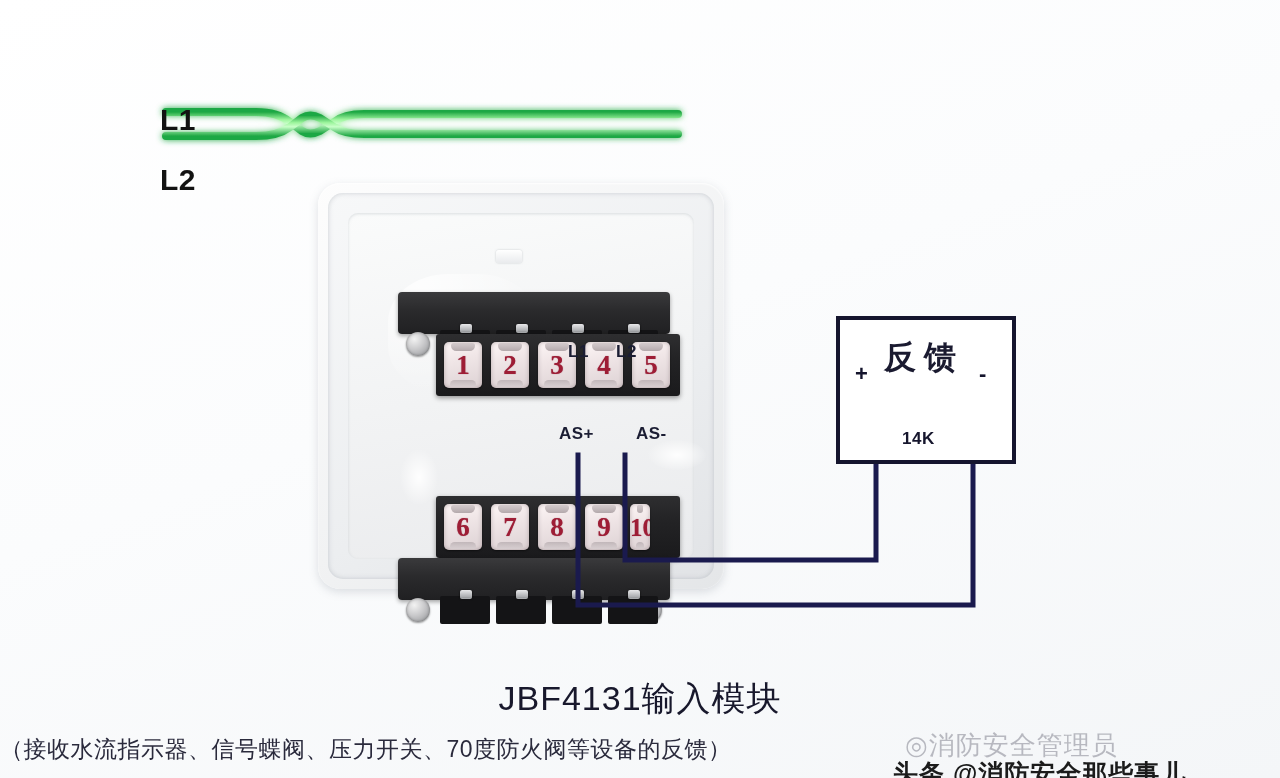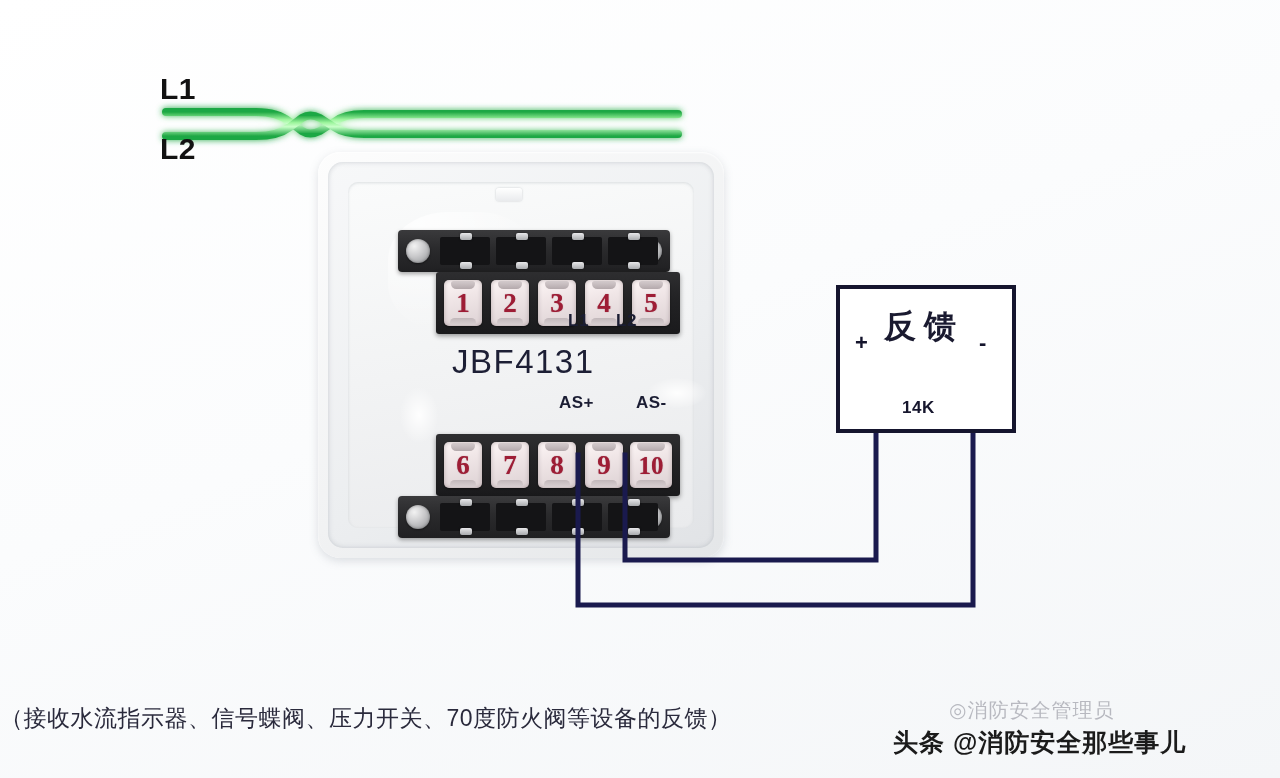--- a/index.html
+++ b/index.html
@@ -13,21 +13,21 @@
   }
   #stage {
     position: relative;
     width: 1280px;
     height: 778px;
     background: linear-gradient(160deg, #ffffff 0%, #fbfcfd 45%, #f4f6f8 100%);
     overflow: hidden;
   }
 
   
-  .abs { position: absolute; }
+  .abs { position: absolute; margin-top: 31px; }
 
   
   .wire-label {
     font-family: "Liberation Sans", "DejaVu Sans", sans-serif;
     font-weight: 700;
     color: #121212;
     letter-spacing: 0.5px;
     user-select: none;
   }
   .label-L1 { left: 160px; top: 72px; font-size: 30px; }
@@ -121,21 +121,21 @@
     left: 0; right: 0; top: 50%;
     transform: translateY(-50%);
     text-align: center;
     font-family: "Liberation Serif", "DejaVu Serif", serif;
     font-weight: 700;
     font-size: 27px;
     color: #9e1d35;
     text-shadow: 0 0 1px rgba(120,20,45,0.6);
     line-height: 1;
   }
-  .term.wide { width: 42px; }
+  .term.wide { width: 20px; }
   .term .screwtop {
     position: absolute;
     left: 7px; right: 7px; top: 1px; height: 8px;
     background: linear-gradient(180deg,#cfc6c8,#a89da0);
     border-radius: 3px 3px 6px 6px;
     opacity: 0.85;
   }
   .term .screwbot {
     position: absolute;
     left: 6px; right: 6px; bottom: 1px; height: 7px;
@@ -207,22 +207,22 @@
     left: 0; right: 0; top: 703px;
     text-align: left;
     font-size: 23px;
     color: #2a2a3c;
     font-family: "Liberation Sans", "DejaVu Sans", sans-serif;
     letter-spacing: 0.5px;
   }
 
   
   .wm-faint {
-    left: 949px; top: 697px;
-    font-size: 20px;
+    left: 905px; top: 697px;
+    font-size: 26px;
     color: rgba(40,40,60,0.30);
     font-family: "Liberation Sans", "DejaVu Sans", sans-serif;
     letter-spacing: 1px;
     white-space: nowrap;
   }
   .wm-main {
     left: 893px; top: 726px;
     font-size: 25px;
     font-weight: 700;
     color: #1b1b1b;
@@ -384,21 +384,20 @@
           <div class="abs rail-pin" style="left:174px; top:3px; width:12px; height:7px;"></div>
           <div class="abs rail-pin" style="left:174px; bottom:3px; width:12px; height:7px;"></div>
           <div class="abs rail-pin" style="left:230px; top:3px; width:12px; height:7px;"></div>
           <div class="abs rail-pin" style="left:230px; bottom:3px; width:12px; height:7px;"></div>
         </div>
 
       </div>
     </div>
   </div>
 
-  <div class="abs silk model-text layer-text">JBF4131</div>
 
   <div class="abs silk pin-label layer-text" style="left:568px; top:311px;">L1</div>
   <div class="abs silk pin-label layer-text" style="left:616px; top:311px;">L2</div>
 
   <div class="abs silk pin-label layer-text" style="left:559px; top:393px;">AS+</div>
   <div class="abs silk pin-label layer-text" style="left:636px; top:393px;">AS-</div>
 
   <div class="abs fb-box layer-text"></div>
   <div class="abs fb-title layer-text">反馈</div>
   <div class="abs fb-sign layer-text" style="left:855px; top:330px;">+</div>
@@ -436,18 +435,19 @@
       <g stroke="#15152e" fill="none" stroke-width="2.6">
         <line x1="876" y1="371" x2="903" y2="390"></line>
         <line x1="903" y1="390" x2="908" y2="390"></line>
         <line x1="941" y1="390" x2="948" y2="390"></line>
         <line x1="948" y1="390" x2="973" y2="371"></line>
       </g>
       <rect x="908" y="383" width="33" height="14" rx="3" stroke="#15152e" stroke-width="2.6" fill="#ffffff"></rect>
     </g>
   </svg>
 
+  <div class="abs caption-main layer-text">JBF4131输入模块</div>
   <div class="abs caption-sub layer-text">（接收水流指示器、信号蝶阀、压力开关、70度防火阀等设备的反馈）</div>
 
   <div class="abs wm-faint layer-text">◎消防安全管理员</div>
   <div class="abs wm-main layer-text">头条 @消防安全那些事儿</div>
 
 </div>
 
 </body></html>

